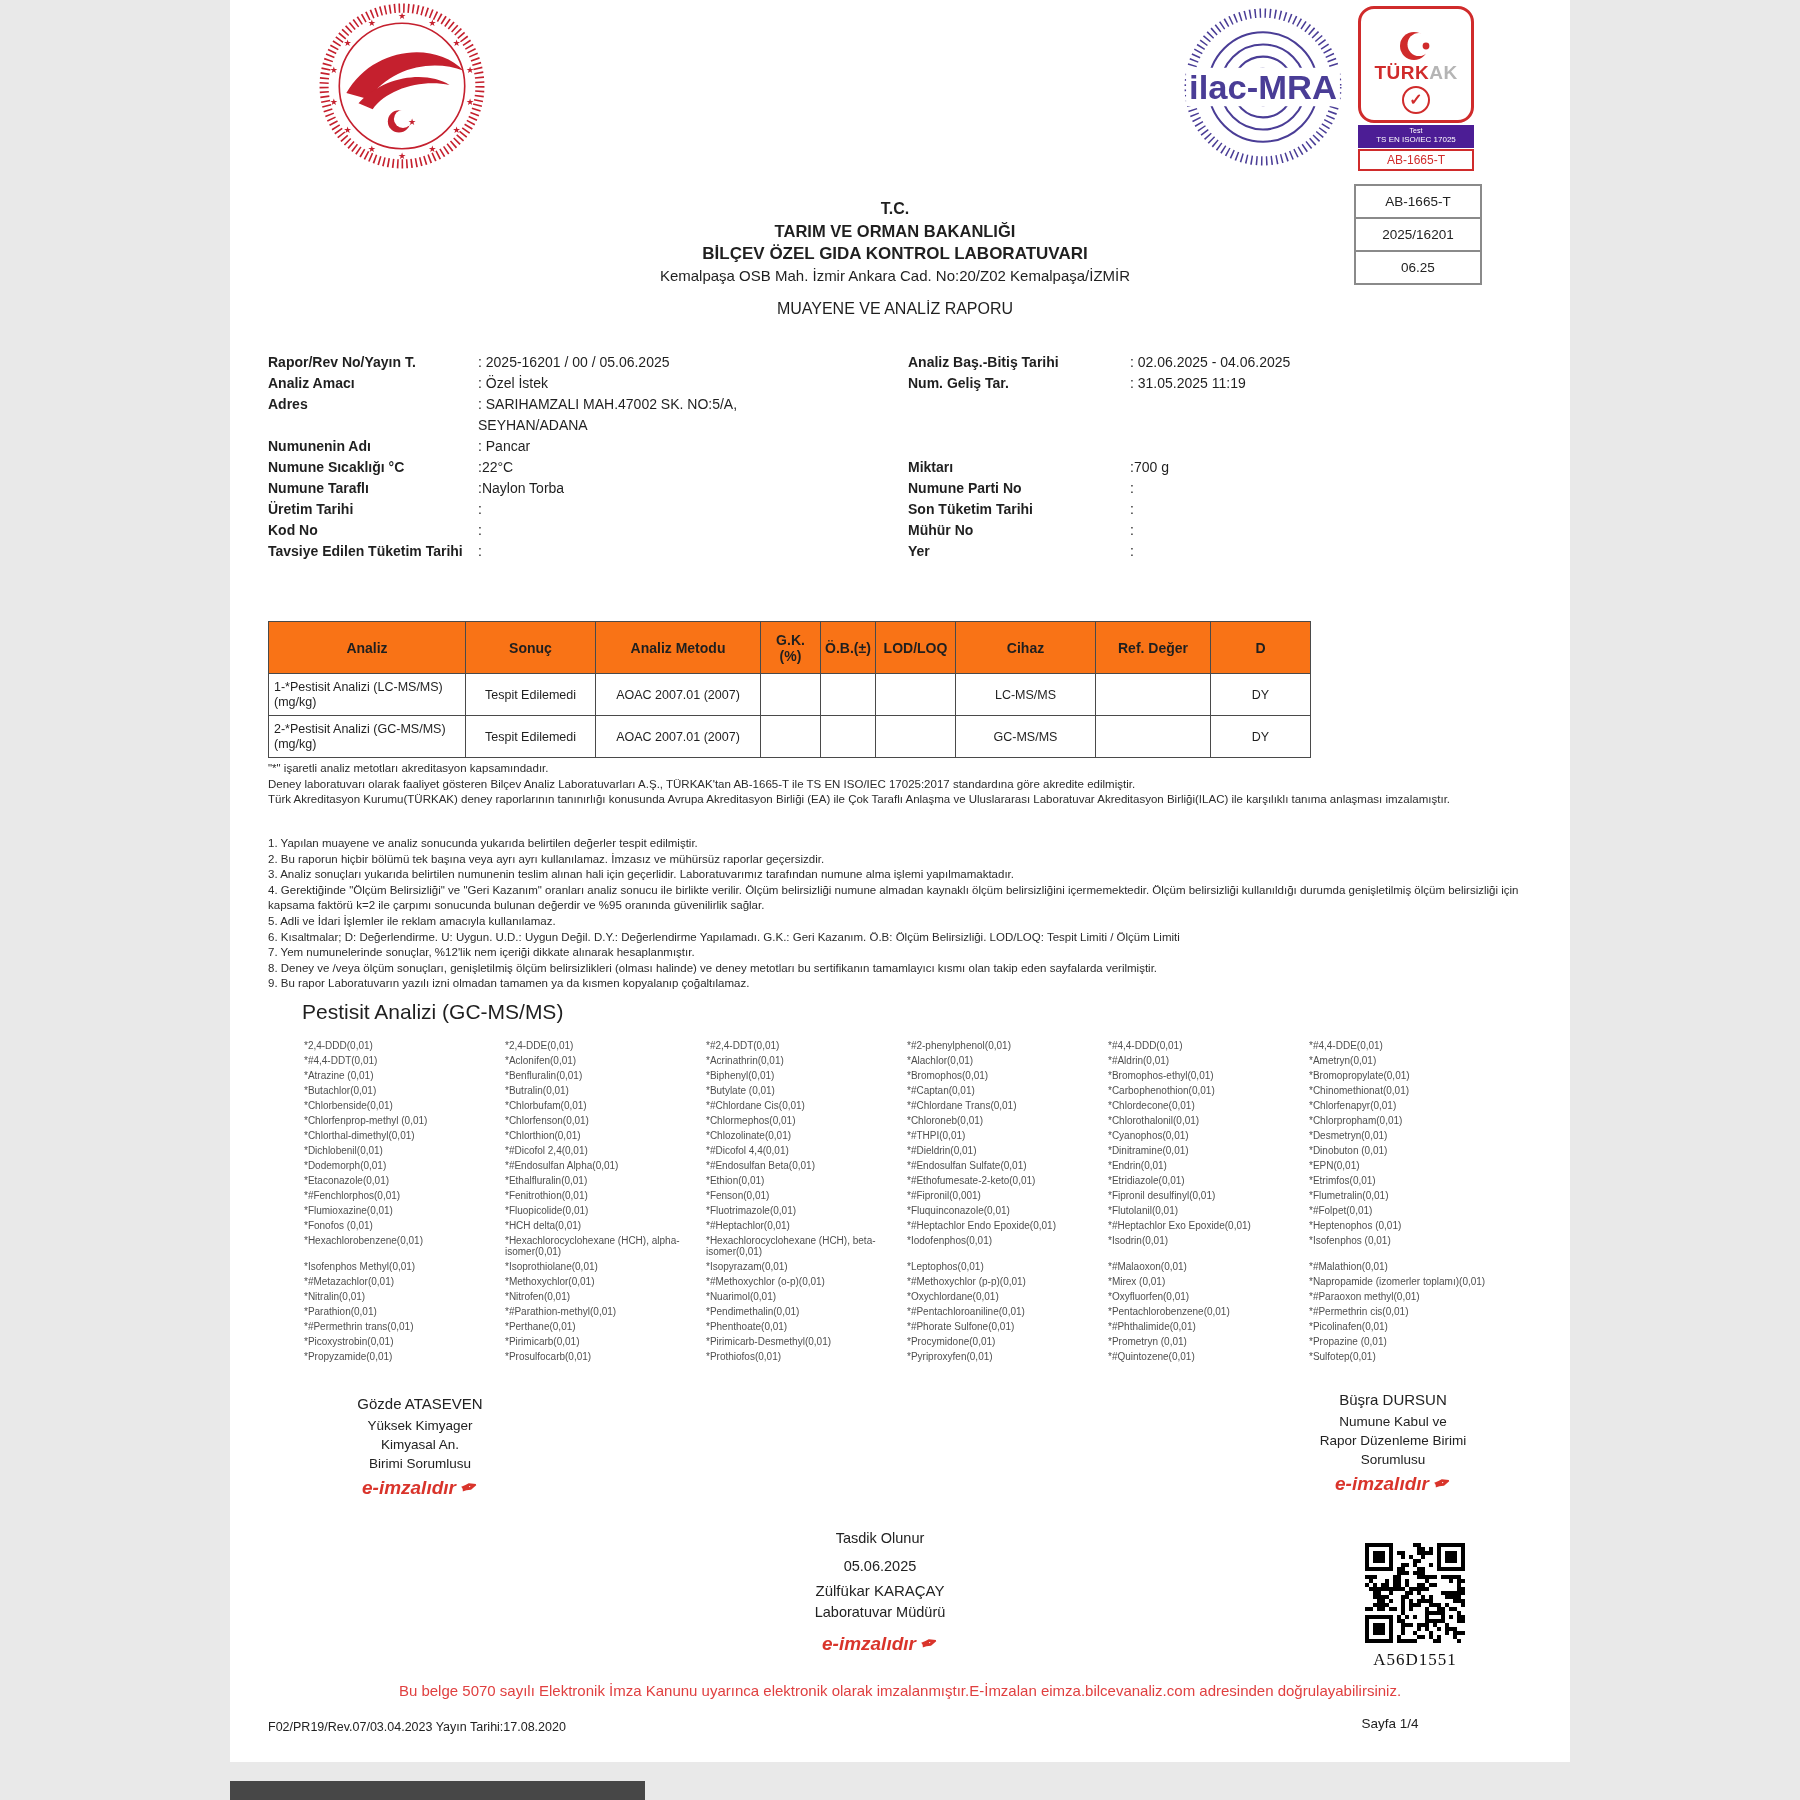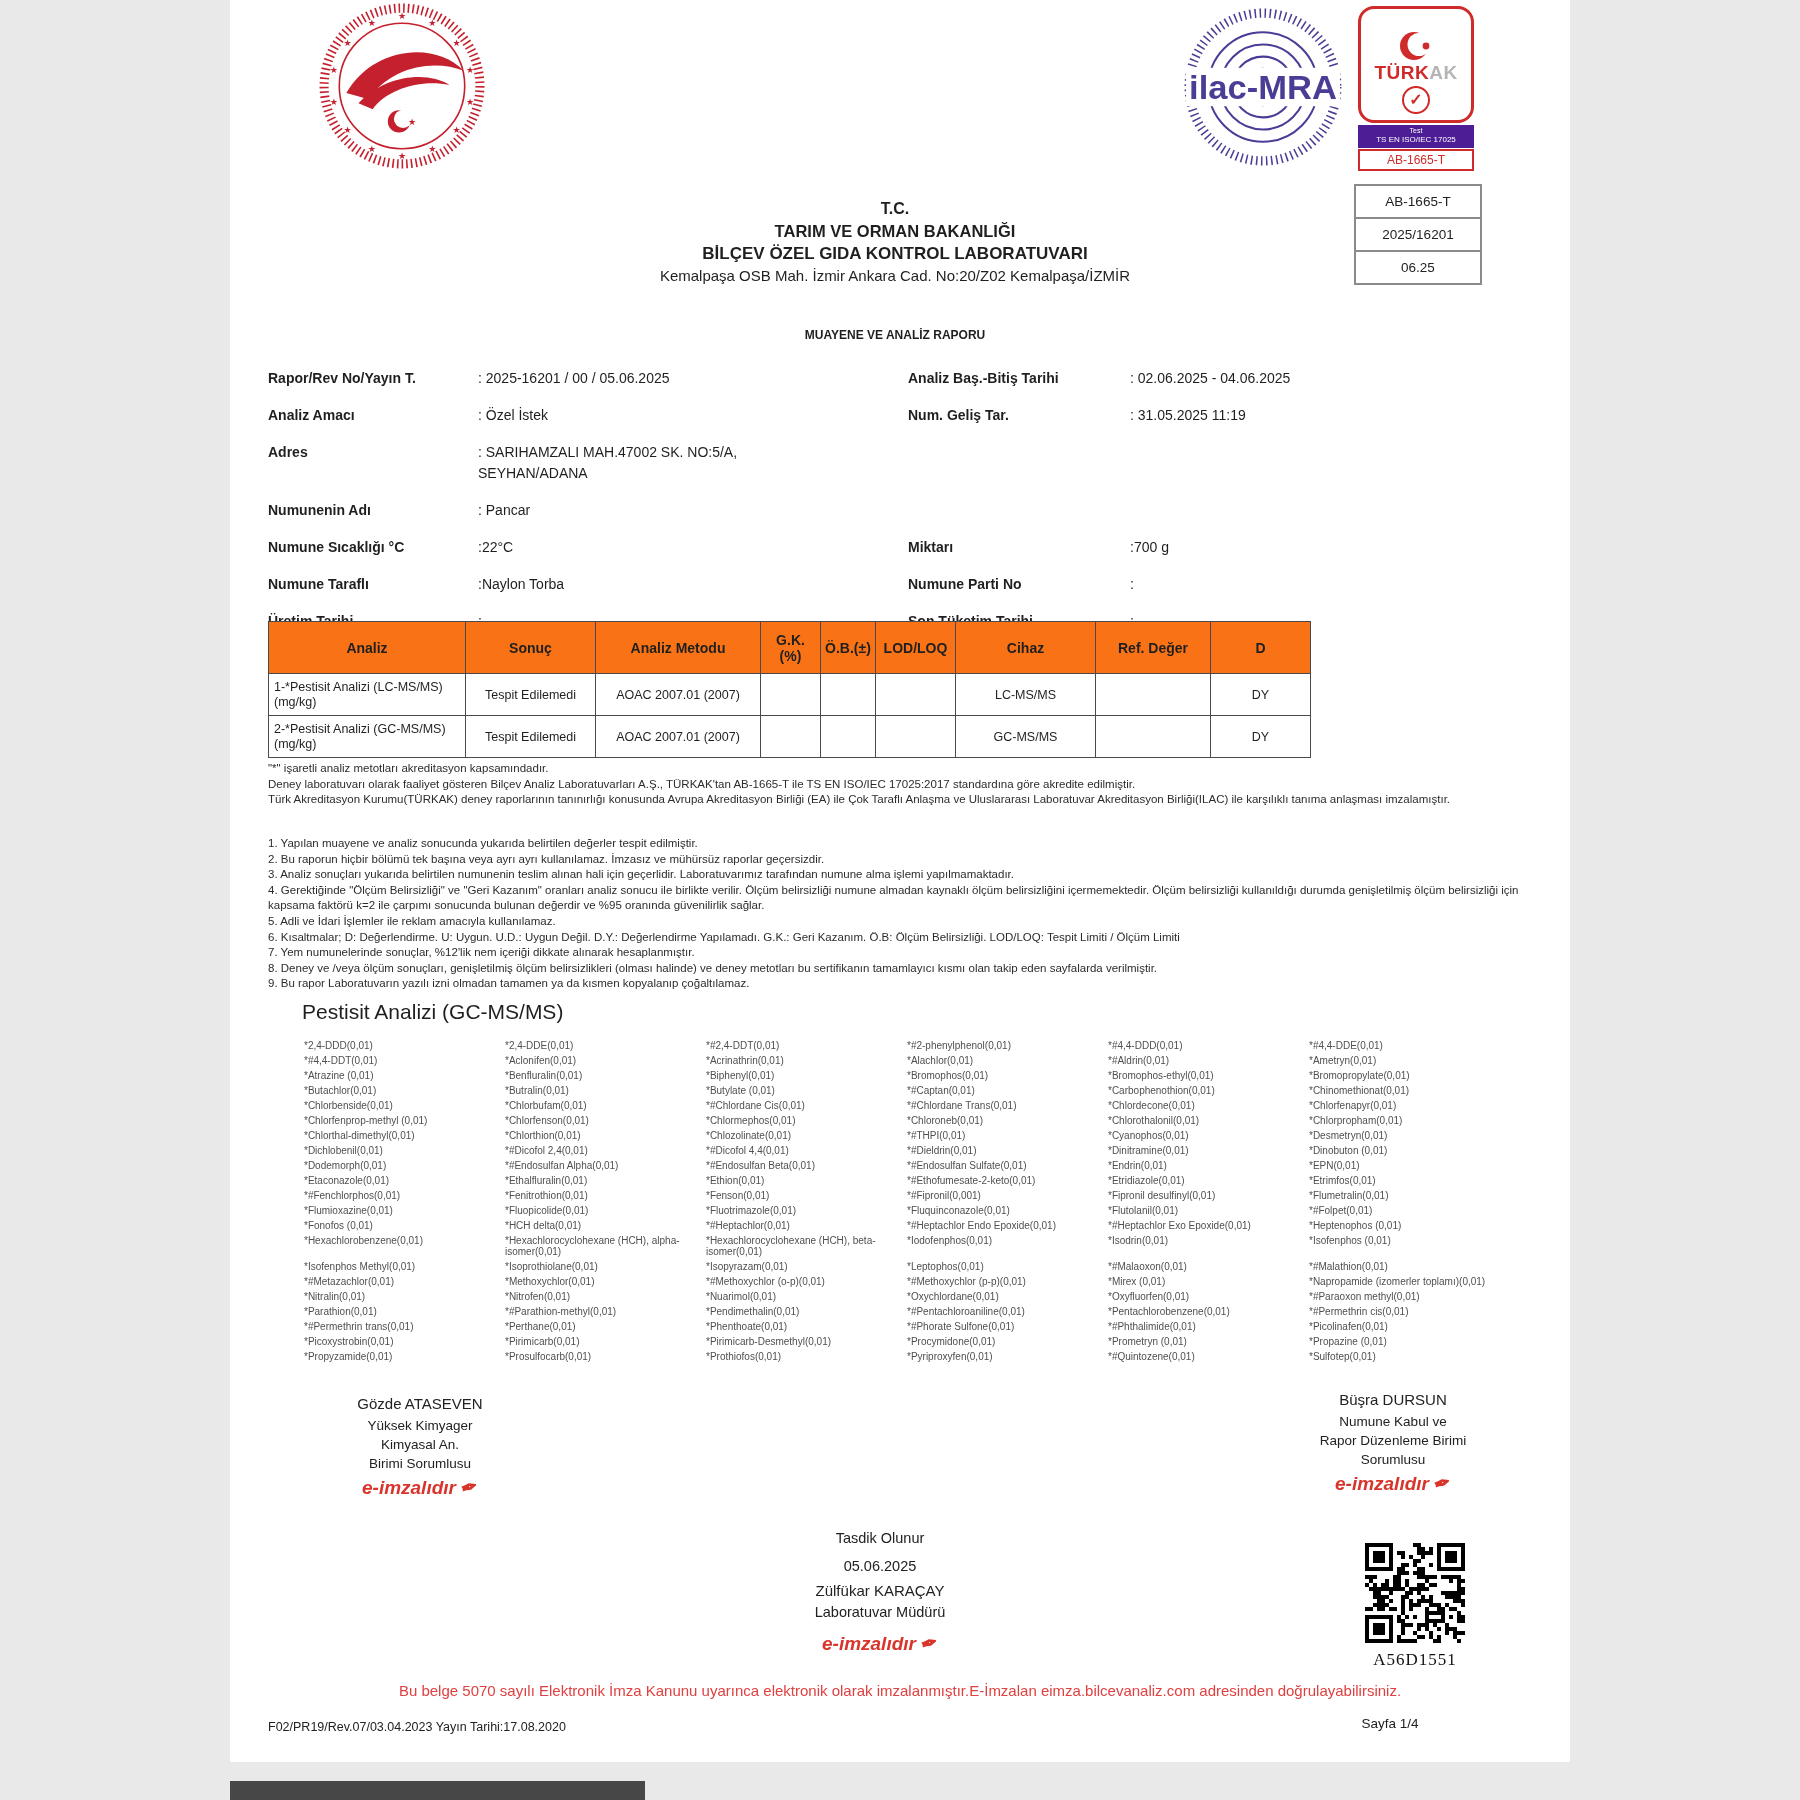--- a/index.html
+++ b/index.html
@@ -27,25 +27,25 @@
 
   .emblem{position:absolute;left:86px;top:0px;width:172px;height:172px;}
 
   
   .hdr{position:absolute;left:0;top:198px;width:1330px;text-align:center;}
   .hdr .tc{font-size:16px;font-weight:bold;line-height:22px;}
   .hdr .ministry{font-size:16.5px;font-weight:bold;line-height:22px;}
   .hdr .lab{font-size:17px;font-weight:bold;line-height:23px;}
   .hdr .addr{font-size:15px;line-height:22px;}
   .report-title{position:absolute;left:0;top:300px;width:1330px;text-align:center;
-                font-size:12px;font-weight:bold;margin-top:28px;}
+                font-size:16px;font-weight:normal;}
 
   
   .info{position:absolute;left:38px;top:352px;width:1292px;}
-  .info-row{display:grid;grid-template-columns:210px 430px 222px auto;align-items:start;margin-top:16px;}
+  .info-row{display:grid;grid-template-columns:210px 430px 222px auto;align-items:start;}
   .info-row>div{font-size:14px;line-height:21px;}
   .il,.irl{font-weight:bold;}
   .iv{max-width:340px;}
 
   
   .rtable{position:absolute;left:38px;top:621px;border-collapse:collapse;table-layout:fixed;}
   .rtable th,.rtable td{border:1px solid #4a4a4a;overflow:hidden;}
   .rtable th{background:#f97316;font-size:14px;font-weight:bold;height:51px;padding:0 4px;}
   .rtable td{background:#fff;font-size:12.5px;height:39px;text-align:center;padding:1px 5px;}
   .rtable td.first{text-align:left;line-height:15px;}

